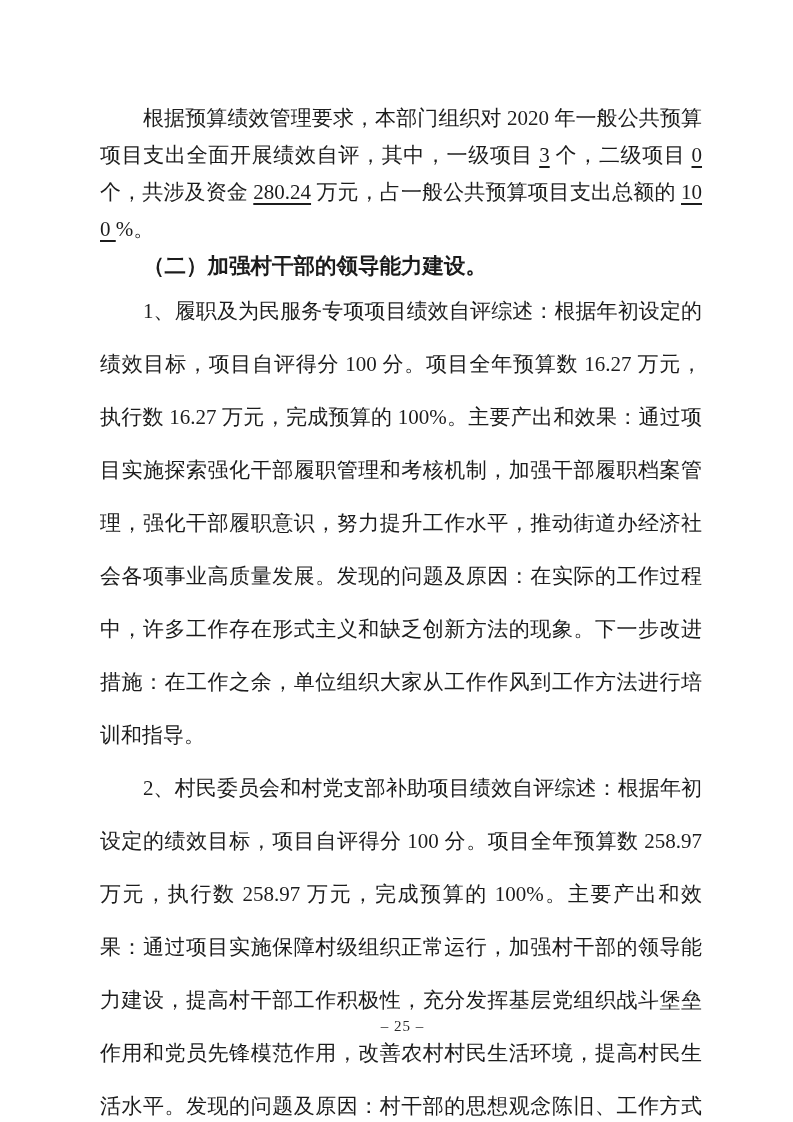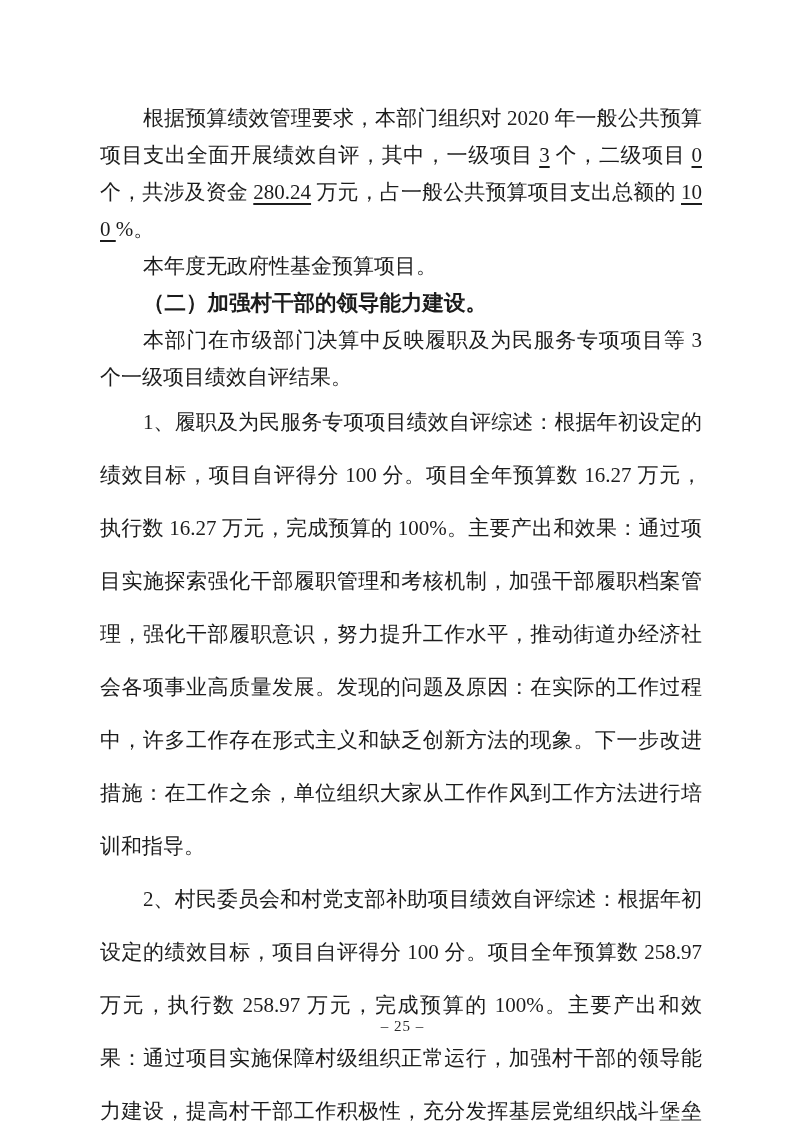--- a/index.html
+++ b/index.html
@@ -51,20 +51,18 @@
     letter-spacing: 1px;
     color: #2a2a2a;
   }
 </style>
 </head>
 <body>
 
 <div class="page">
   <div class="content">
     <p class="para tight"><span>根据预算绩效管理要求，本部门组织对 2020 年一般公共预算项目支出全面开展绩效自评，其中，一级项目 </span><u>3</u><span> 个，二级项目 </span><u>0</u><span> 个，共涉及资金 </span><u>280.24</u><span> 万元，占一般公共预算项目支出总额的 </span><u>100 </u><span>%。</span></p>
-    <p class="para tight">本年度无政府性基金预算项目。</p>
     <h3 class="heading tight">（二）加强村干部的领导能力建设。</h3>
-    <p class="para tight">本部门在市级部门决算中反映履职及为民服务专项项目等 3 个一级项目绩效自评结果。</p>
     <p class="para loose">1、履职及为民服务专项项目绩效自评综述：根据年初设定的绩效目标，项目自评得分 100 分。项目全年预算数 16.27 万元，执行数 16.27 万元，完成预算的 100%。主要产出和效果：通过项目实施探索强化干部履职管理和考核机制，加强干部履职档案管理，强化干部履职意识，努力提升工作水平，推动街道办经济社会各项事业高质量发展。发现的问题及原因：在实际的工作过程中，许多工作存在形式主义和缺乏创新方法的现象。下一步改进措施：在工作之余，单位组织大家从工作作风到工作方法进行培训和指导。</p>
     <p class="para loose">2、村民委员会和村党支部补助项目绩效自评综述：根据年初设定的绩效目标，项目自评得分 100 分。项目全年预算数 258.97 万元，执行数 258.97 万元，完成预算的 100%。主要产出和效果：通过项目实施保障村级组织正常运行，加强村干部的领导能力建设，提高村干部工作积极性，充分发挥基层党组织战斗堡垒作用和党员先锋模范作用，改善农村村民生活环境，提高村民生活水平。发现的问题及原因：村干部的思想观念陈旧、工作方式按部就班。</p>
   </div>
   <div class="footer">– 25 –</div>
 </div>
 
 </body></html>

